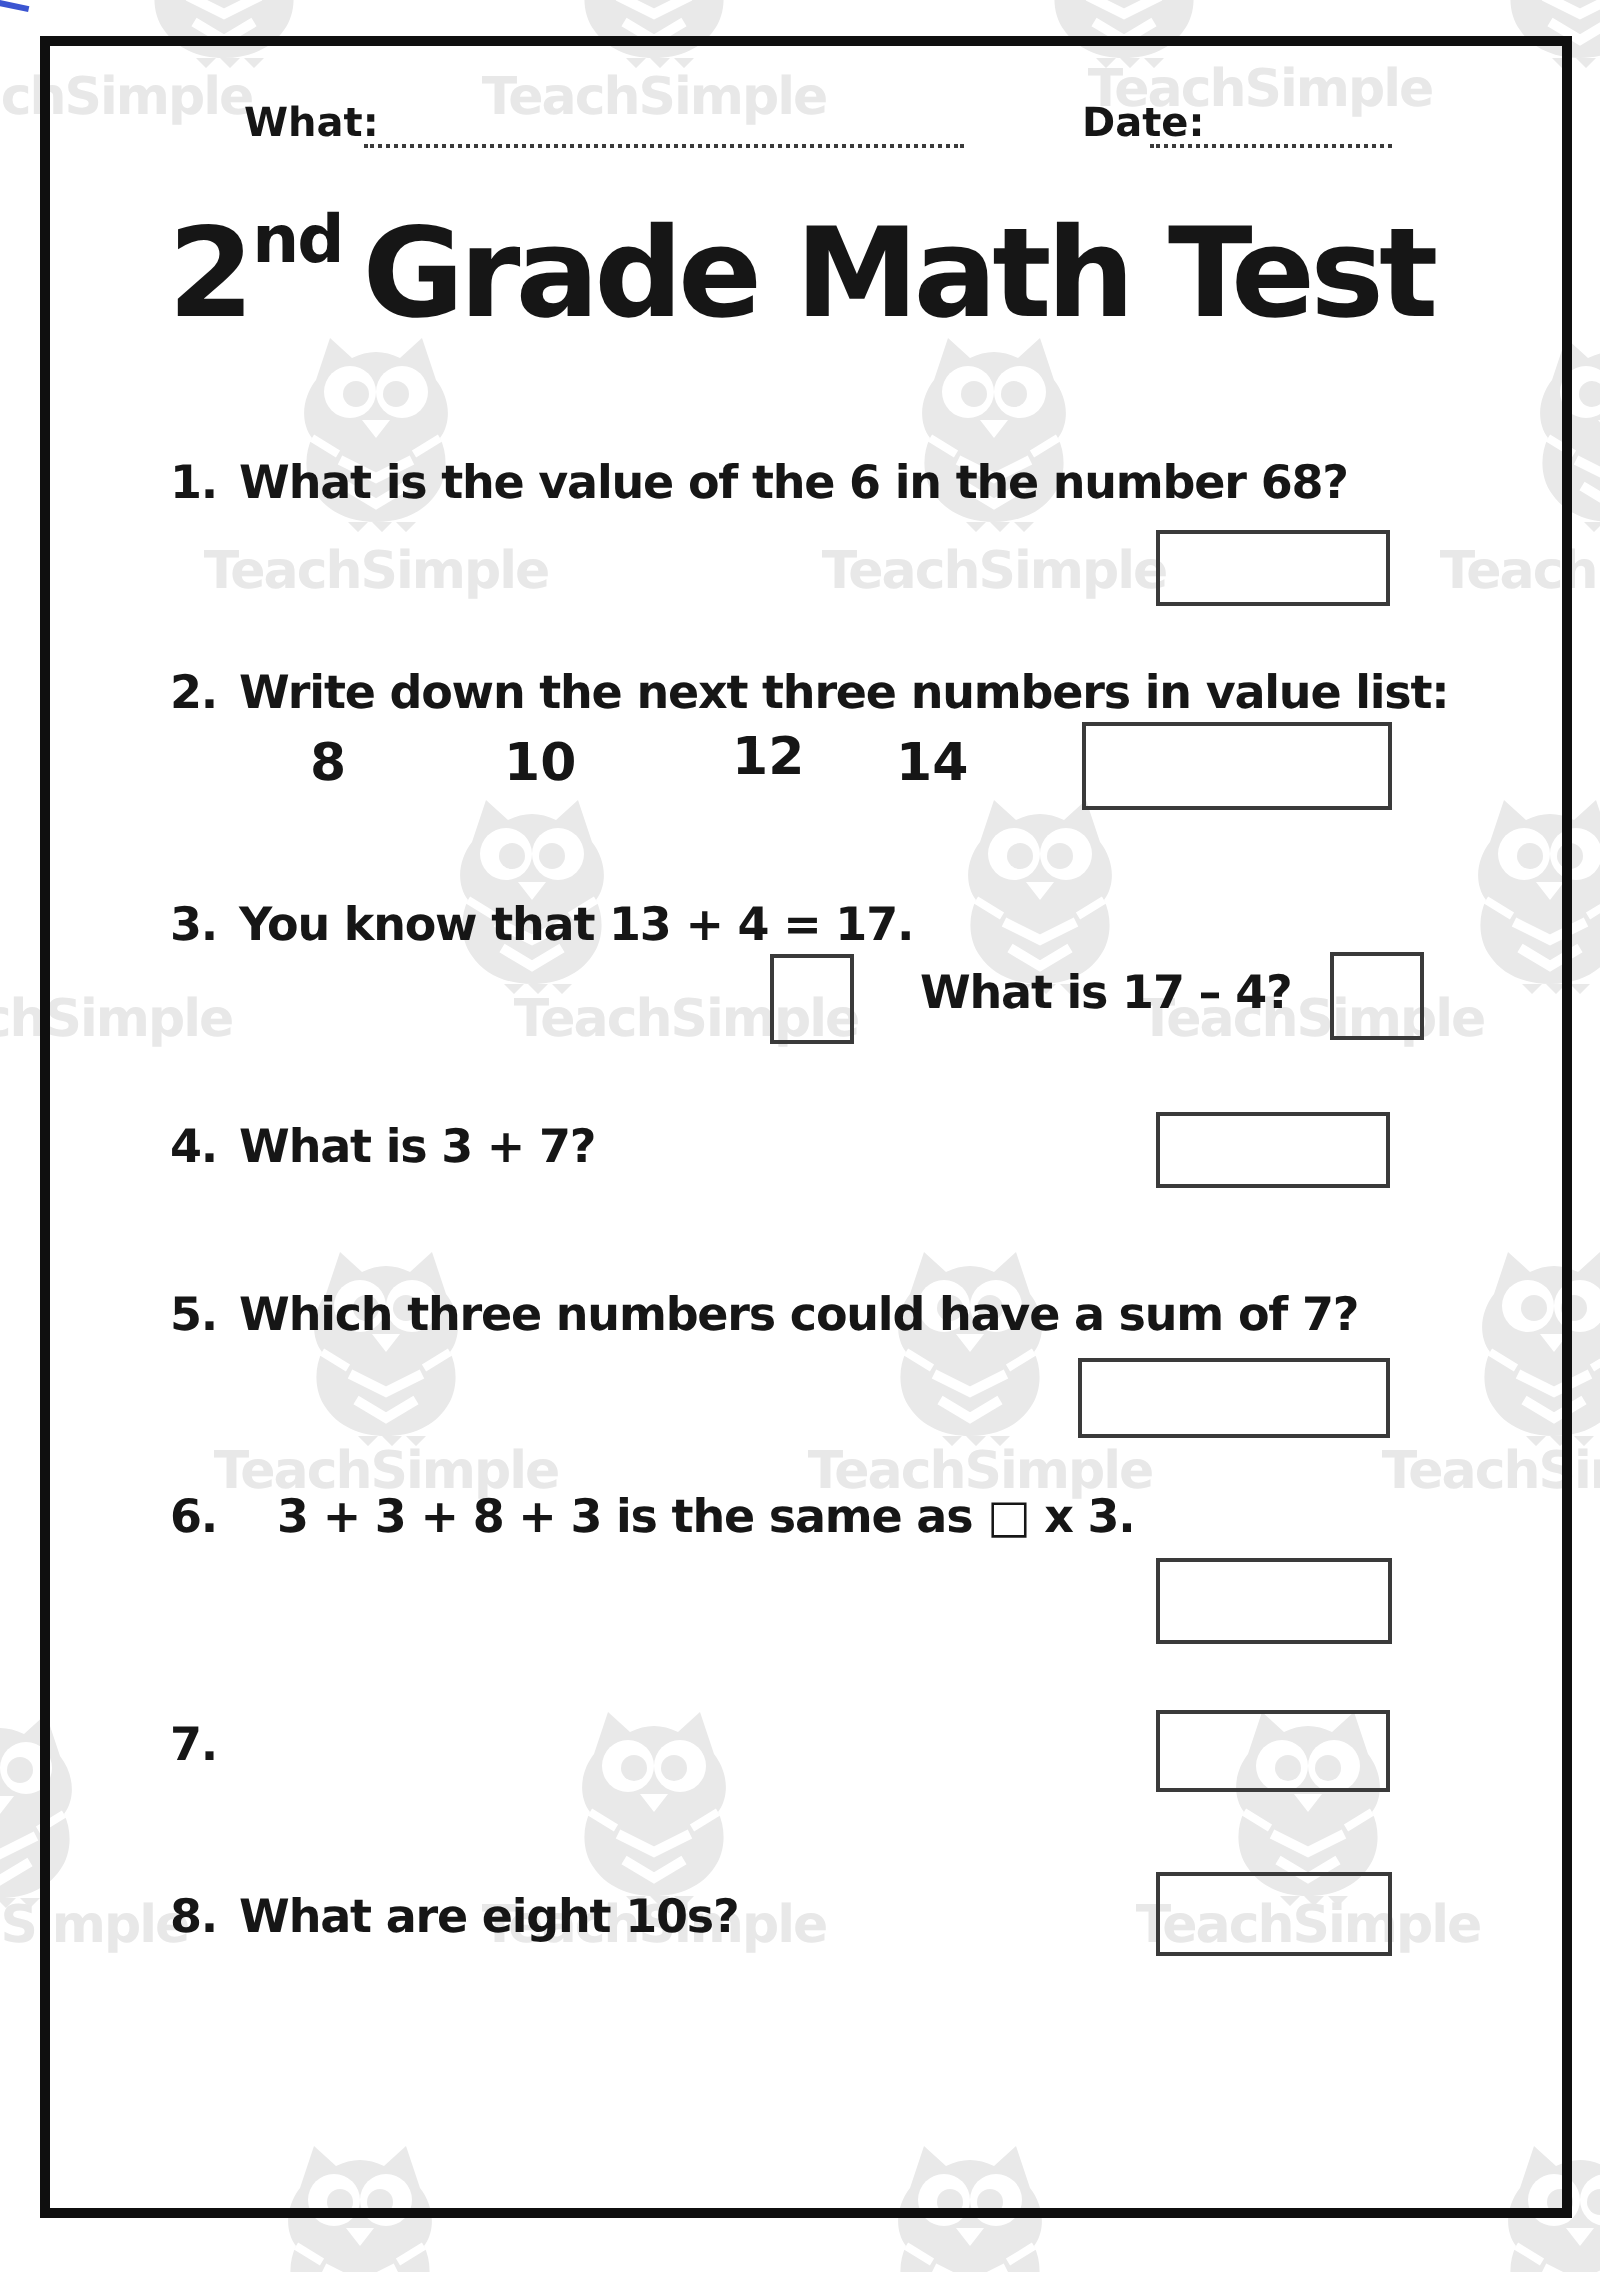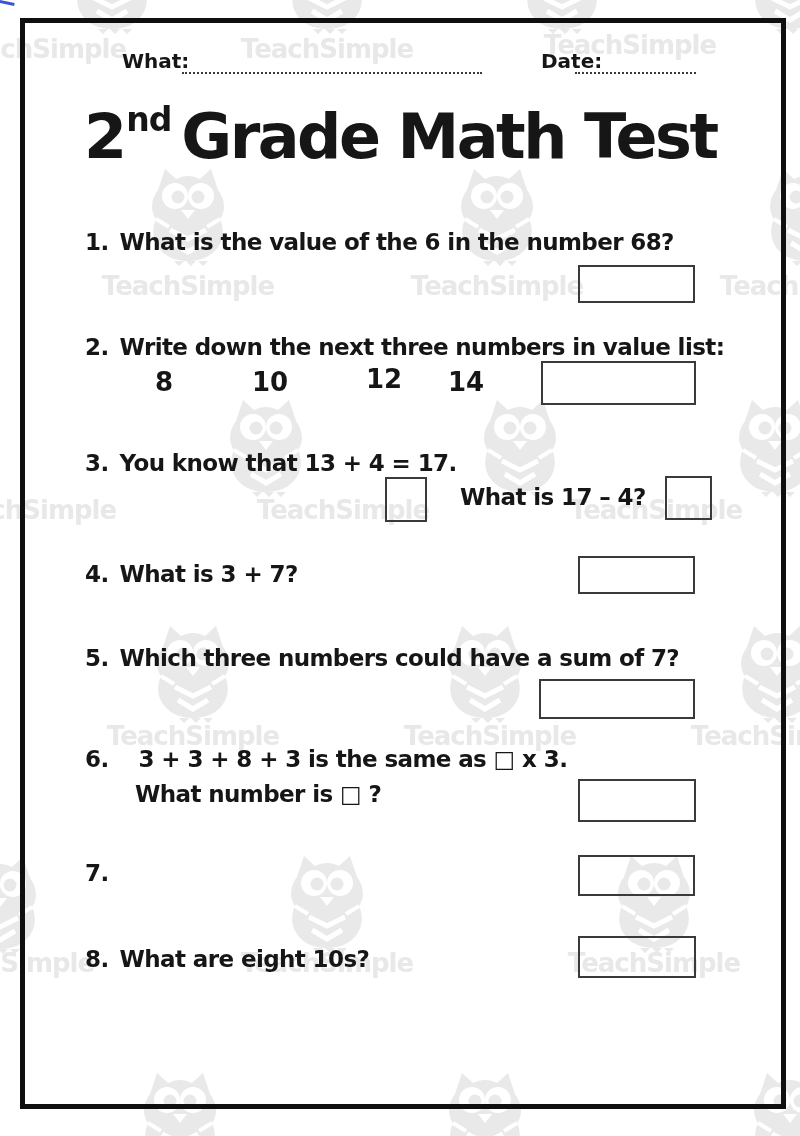--- a/index.html
+++ b/index.html
@@ -341,23 +341,20 @@
     <div class="q" style="left:85px;top:645px;">
       <span class="qnum">5.</span>
       <span>Which three numbers could have a sum of 7?</span>
     </div>
     <div class="abox" style="left:539px;top:679px;width:152px;height:36px;"></div>
 
     <div class="q" style="left:85px;top:746px;gap:30px;">
       <span class="qnum">6.</span>
       <span>3 + 3 + 8 + 3  is the same as □ x 3.</span>
     </div>
-    <div class="q" style="left:135px;top:781px;">
-      <span>What number is □ ?</span>
-    </div>
     <div class="abox" style="left:578px;top:779px;width:114px;height:39px;"></div>
 
     <div class="q" style="left:85px;top:860px;">
       <span class="qnum">7.</span>
     </div>
     <div class="abox" style="left:578px;top:855px;width:113px;height:37px;"></div>
 
     <div class="q" style="left:85px;top:946px;">
       <span class="qnum">8.</span>
       <span>What are eight 10s?</span>

